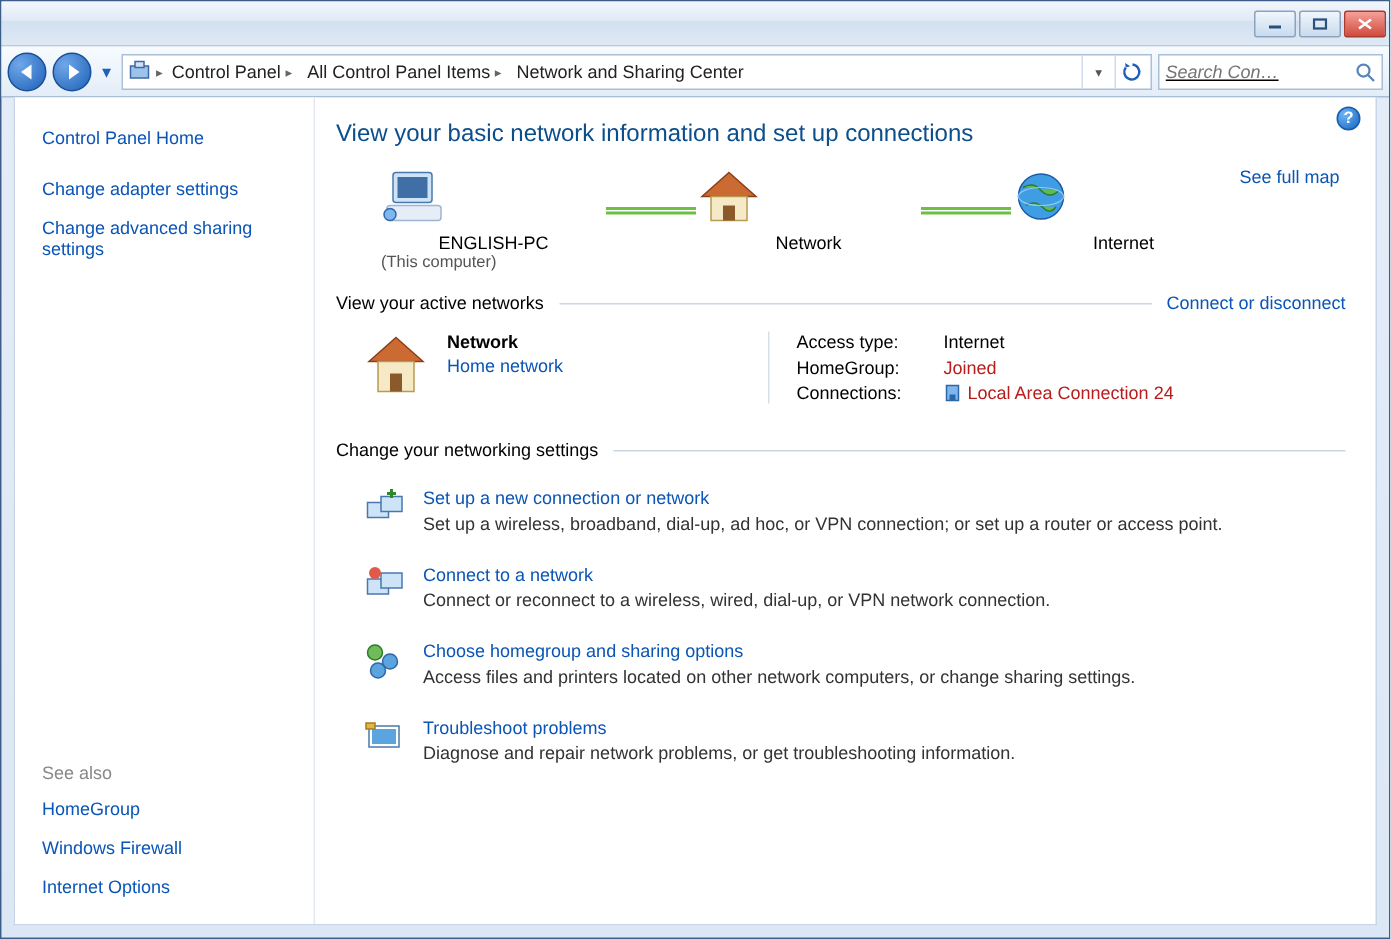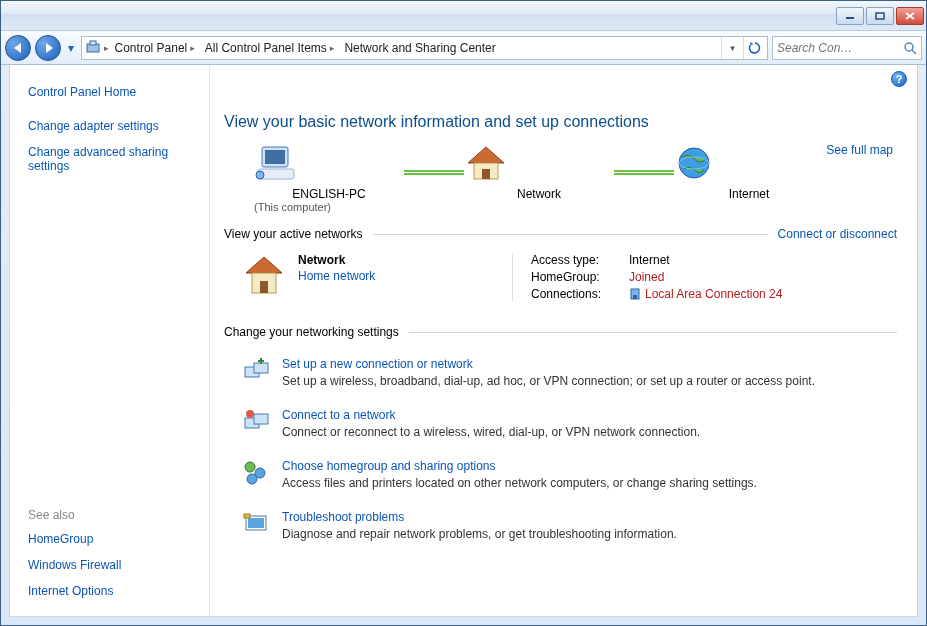--- a/index.html
+++ b/index.html
@@ -103,20 +103,21 @@
     width:22px;height:22px;display:flex;align-items:center;justify-content:center;
     border-left:1px solid #d0dced;
     cursor:pointer;
   }
   .search {
     width: 150px; height:24px;
     background:#fff;
     border:1px solid #aabfd6;
     display:flex;align-items:center;
     padding:0 4px;
+    text-decoration:underline;
   }
   .search input {
     border:none;outline:none;
     font-size:12px;font-style:italic;color:#888;
     width:100%;
     font-family:inherit;
     background:transparent;
   }
   
   .body {
@@ -142,21 +143,20 @@
     margin: 6px 0;
     cursor:pointer;
   }
   .side-spacer { flex:1; }
   .side-sep { color:#888; margin-bottom:4px; font-size:12px;}
   .content {
     flex:1;
     padding: 12px 20px 10px 14px;
     position:relative;
     overflow:auto;
-    margin-top:32px;
   }
   .help-icon {
     position:absolute; top:6px; right:10px;
     width:16px;height:16px;border-radius:50%;
     background:radial-gradient(circle at 30% 30%,#6fb6f5,#1563c0);
     color:#fff;font-weight:bold;font-size:11px;
     display:flex;align-items:center;justify-content:center;
     cursor:pointer;
     border:1px solid #1a5aa8;
   }

